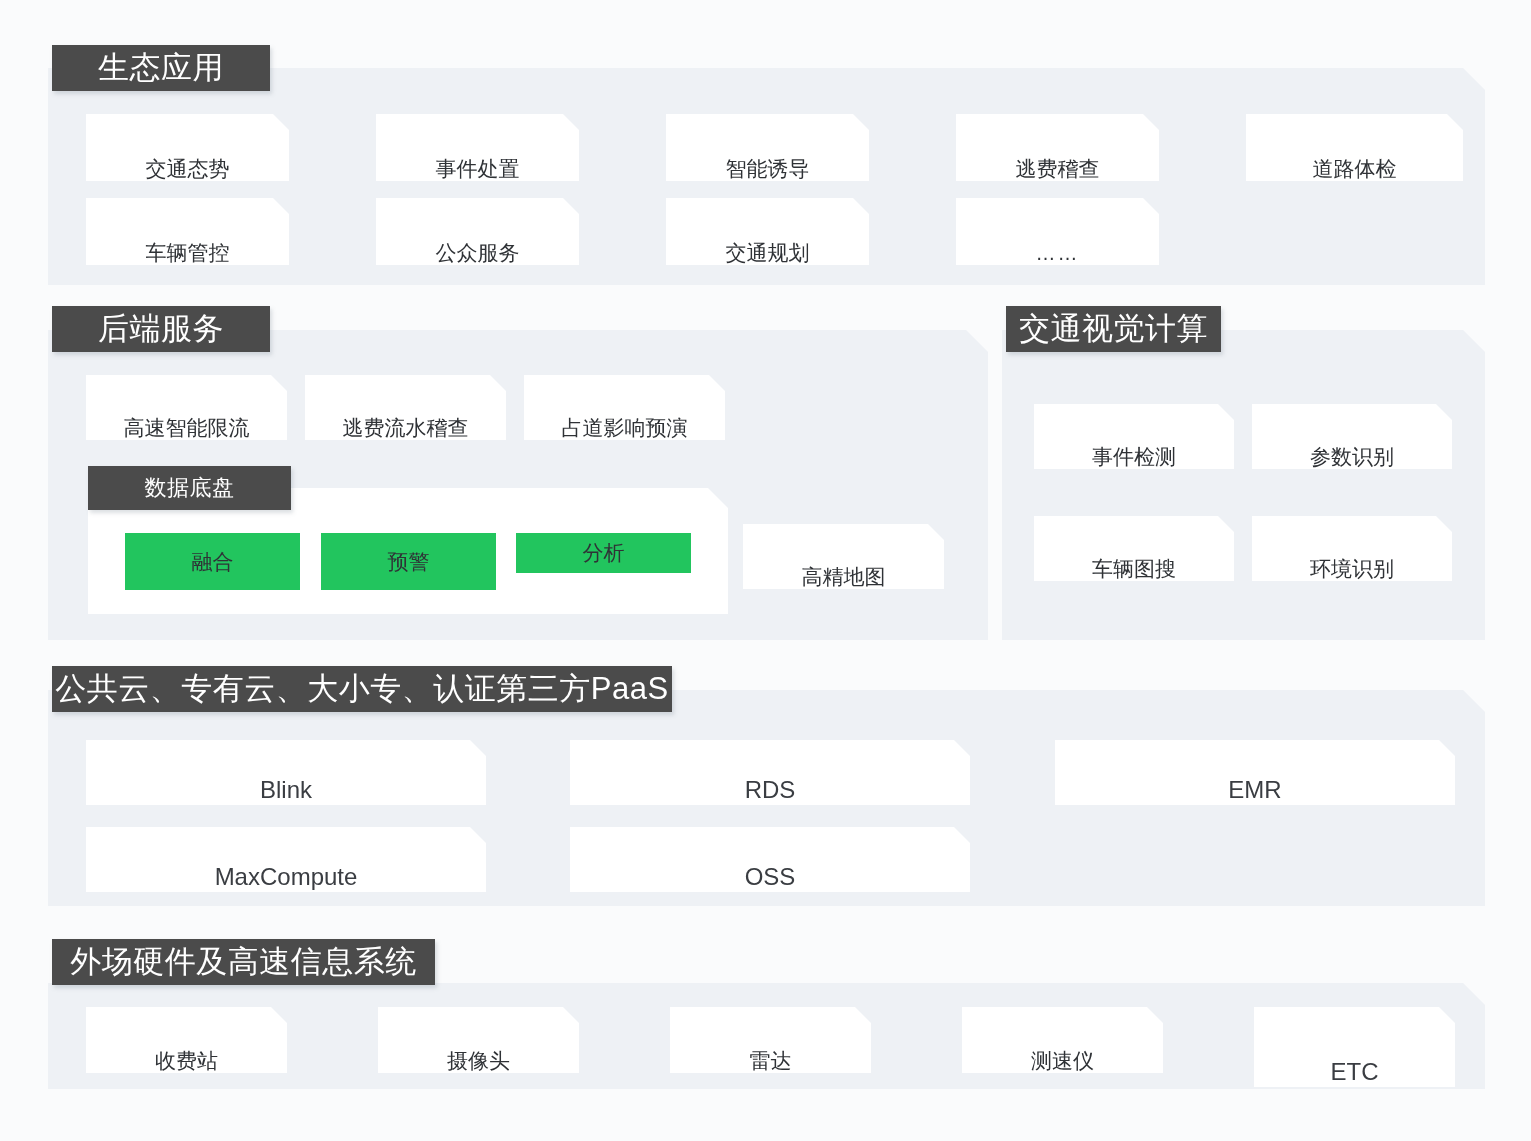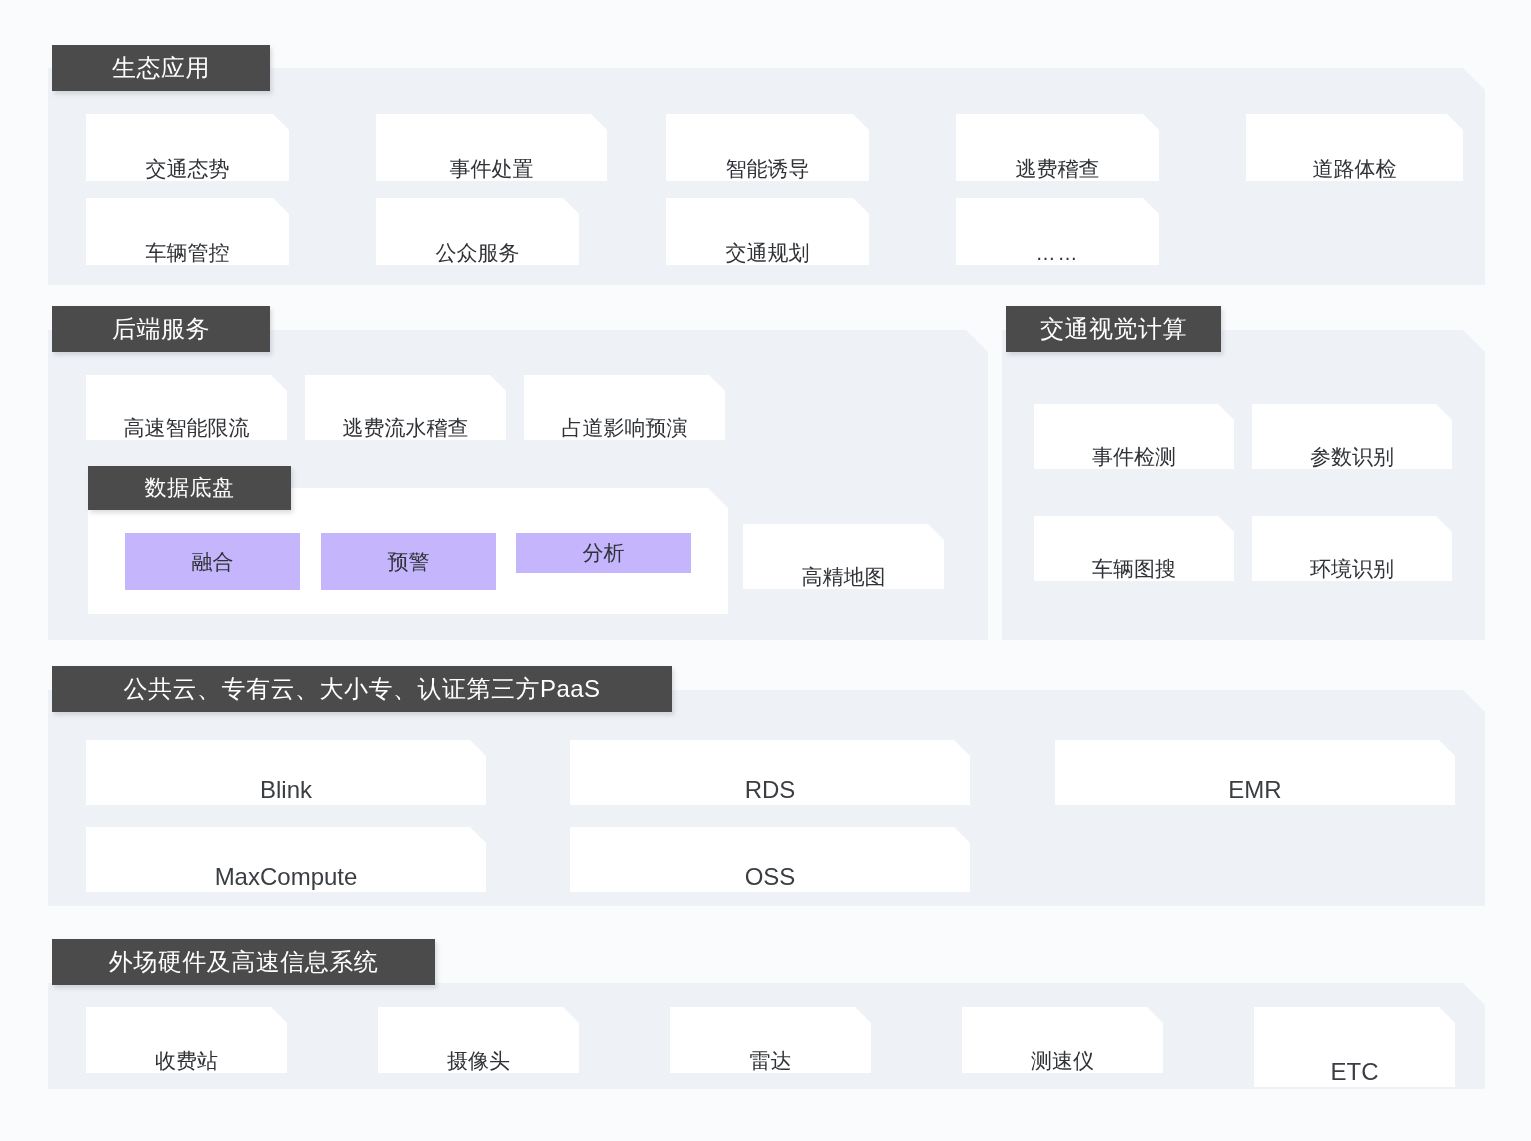--- a/index.html
+++ b/index.html
@@ -32,21 +32,21 @@
   }
 
   
   .sec-header {
     position: absolute;
     background: #4b4b4b;
     color: #ffffff;
     display: flex;
     align-items: center;
     justify-content: center;
-    font-size: 24px;
+    font-size: 31px;
     letter-spacing: 0.5px;
     height: 46px;
     padding: 0 22px;
     box-sizing: border-box;
     box-shadow: 2px 3px 4px rgba(120,130,145,0.25);
     white-space: nowrap;
     z-index: 5;
   }
   .sec-header.small {
     height: 44px;
@@ -82,21 +82,21 @@
     position: absolute;
     background: #ffffff;
     box-sizing: border-box;
     clip-path: polygon(0 0, calc(100% - 20px) 0, 100% 20px, 100% 100%, 0 100%);
     filter: drop-shadow(1px 2px 3px rgba(120,130,145,0.3));
   }
 
   
   .chip {
     position: absolute;
-    background: #c4b5fd;
+    background: #22c55e;
     display: flex;
     align-items: center;
     justify-content: center;
     font-size: 21px;
     color: #2f3236;
     box-sizing: border-box;
   }
 </style>
 </head>
 <body>
@@ -105,21 +105,21 @@
 
   <div class="panel" style="left:48px; top:68px; width:1437px; height:217px;"></div>
 
   <div class="sec-header" style="left:52px; top:45px; width:218px;">
     <span>生态应用</span>
   </div>
 
   <div class="card" style="left:86px; top:114px; width:203px; height:67px;">
     <span>交通态势</span>
   </div>
-  <div class="card" style="left:376px; top:114px; width:231px; height:67px;">
+  <div class="card" style="left:376px; top:114px; width:203px; height:67px;">
     <span>事件处置</span>
   </div>
   <div class="card" style="left:666px; top:114px; width:203px; height:67px;">
     <span>智能诱导</span>
   </div>
   <div class="card" style="left:956px; top:114px; width:203px; height:67px;">
     <span>逃费稽查</span>
   </div>
   <div class="card" style="left:1246px; top:114px; width:217px; height:67px;">
     <span>道路体检</span>

